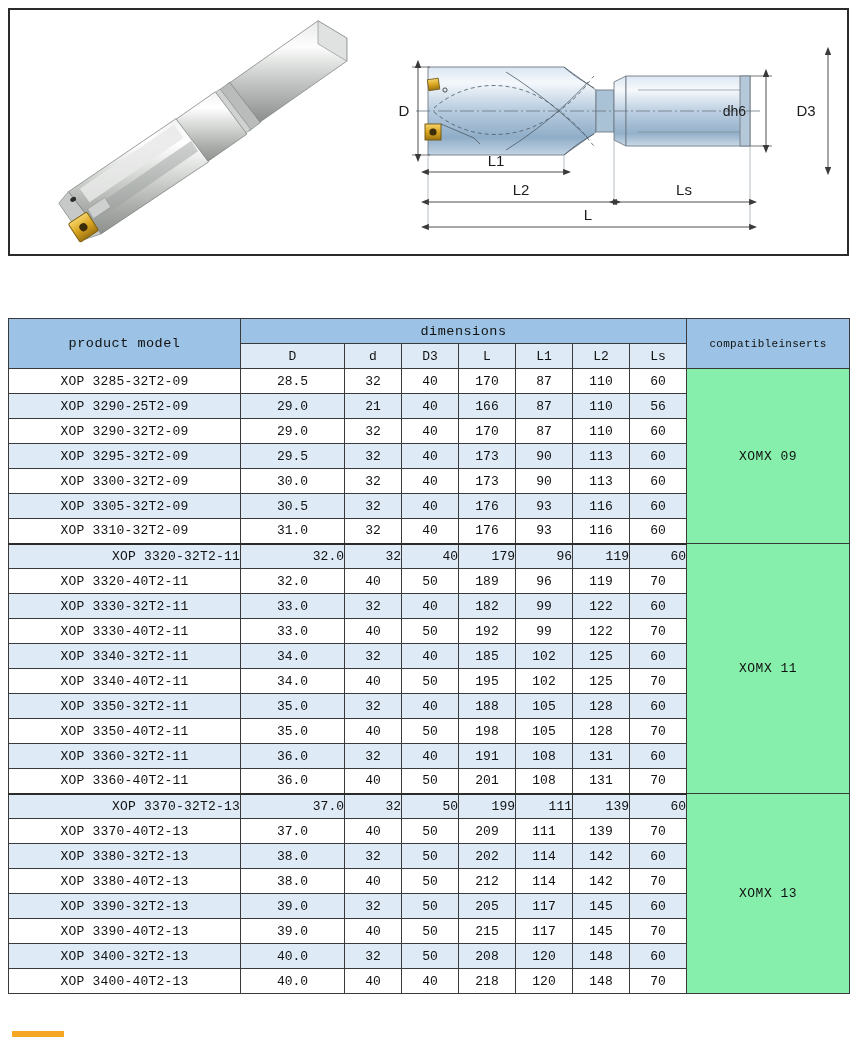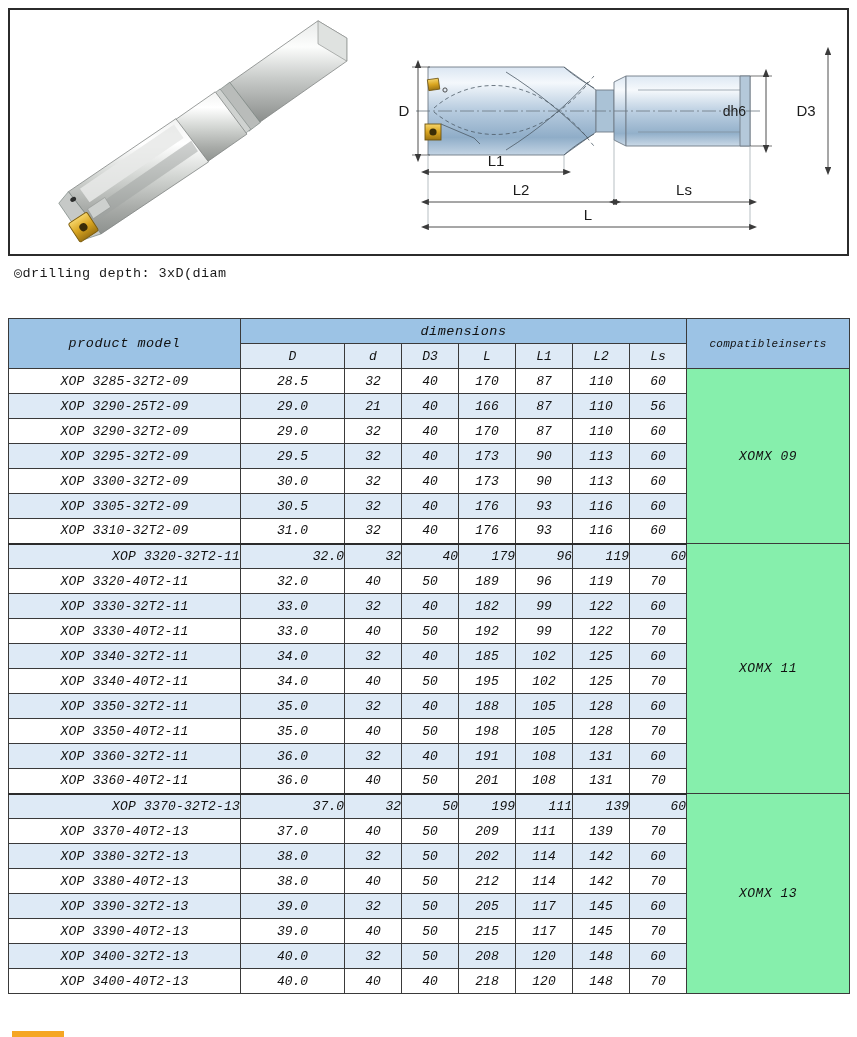--- a/index.html
+++ b/index.html
@@ -43,21 +43,20 @@
     white-space: nowrap;
     overflow: hidden;
     width: 300px;
   }
 
   
   .table-wrap {
     position: absolute;
     left: 8px; top: 318px;
     width: 841px;
-    font-style: italic;
   }
   table.spec {
     border-collapse: collapse;
     width: 841px;
     table-layout: fixed;
     font-size: 13px;
     color: #111;
   }
   table.spec th, table.spec td {
     border: 1px solid #3a3a3a;
@@ -262,21 +261,20 @@
 
         <line x1="228" y1="190" x2="362" y2="190" stroke="#3b3b3b" stroke-width="0.9" marker-start="url(#arrL)" marker-end="url(#arrR)"></line>
         <text x="296" y="183" font-family="Liberation Sans, sans-serif" font-size="15" fill="#1b1b1b" text-anchor="middle">Ls</text>
 
         <line x1="40" y1="215" x2="362" y2="215" stroke="#3b3b3b" stroke-width="0.9" marker-start="url(#arrL)" marker-end="url(#arrR)"></line>
         <text x="200" y="208" font-family="Liberation Sans, sans-serif" font-size="15" fill="#1b1b1b" text-anchor="middle">L</text>
       </svg>
     </div>
   </div>
 
-  <div class="note">◎drilling depth: 3xD(diam</div>
 
   <div class="table-wrap">
     <table class="spec">
       <colgroup>
         <col class="c-model">
           <col class="c-d">
           <col class="c-d2">
           <col class="c-d3">
         <col class="c-l">
           <col class="c-l1">

